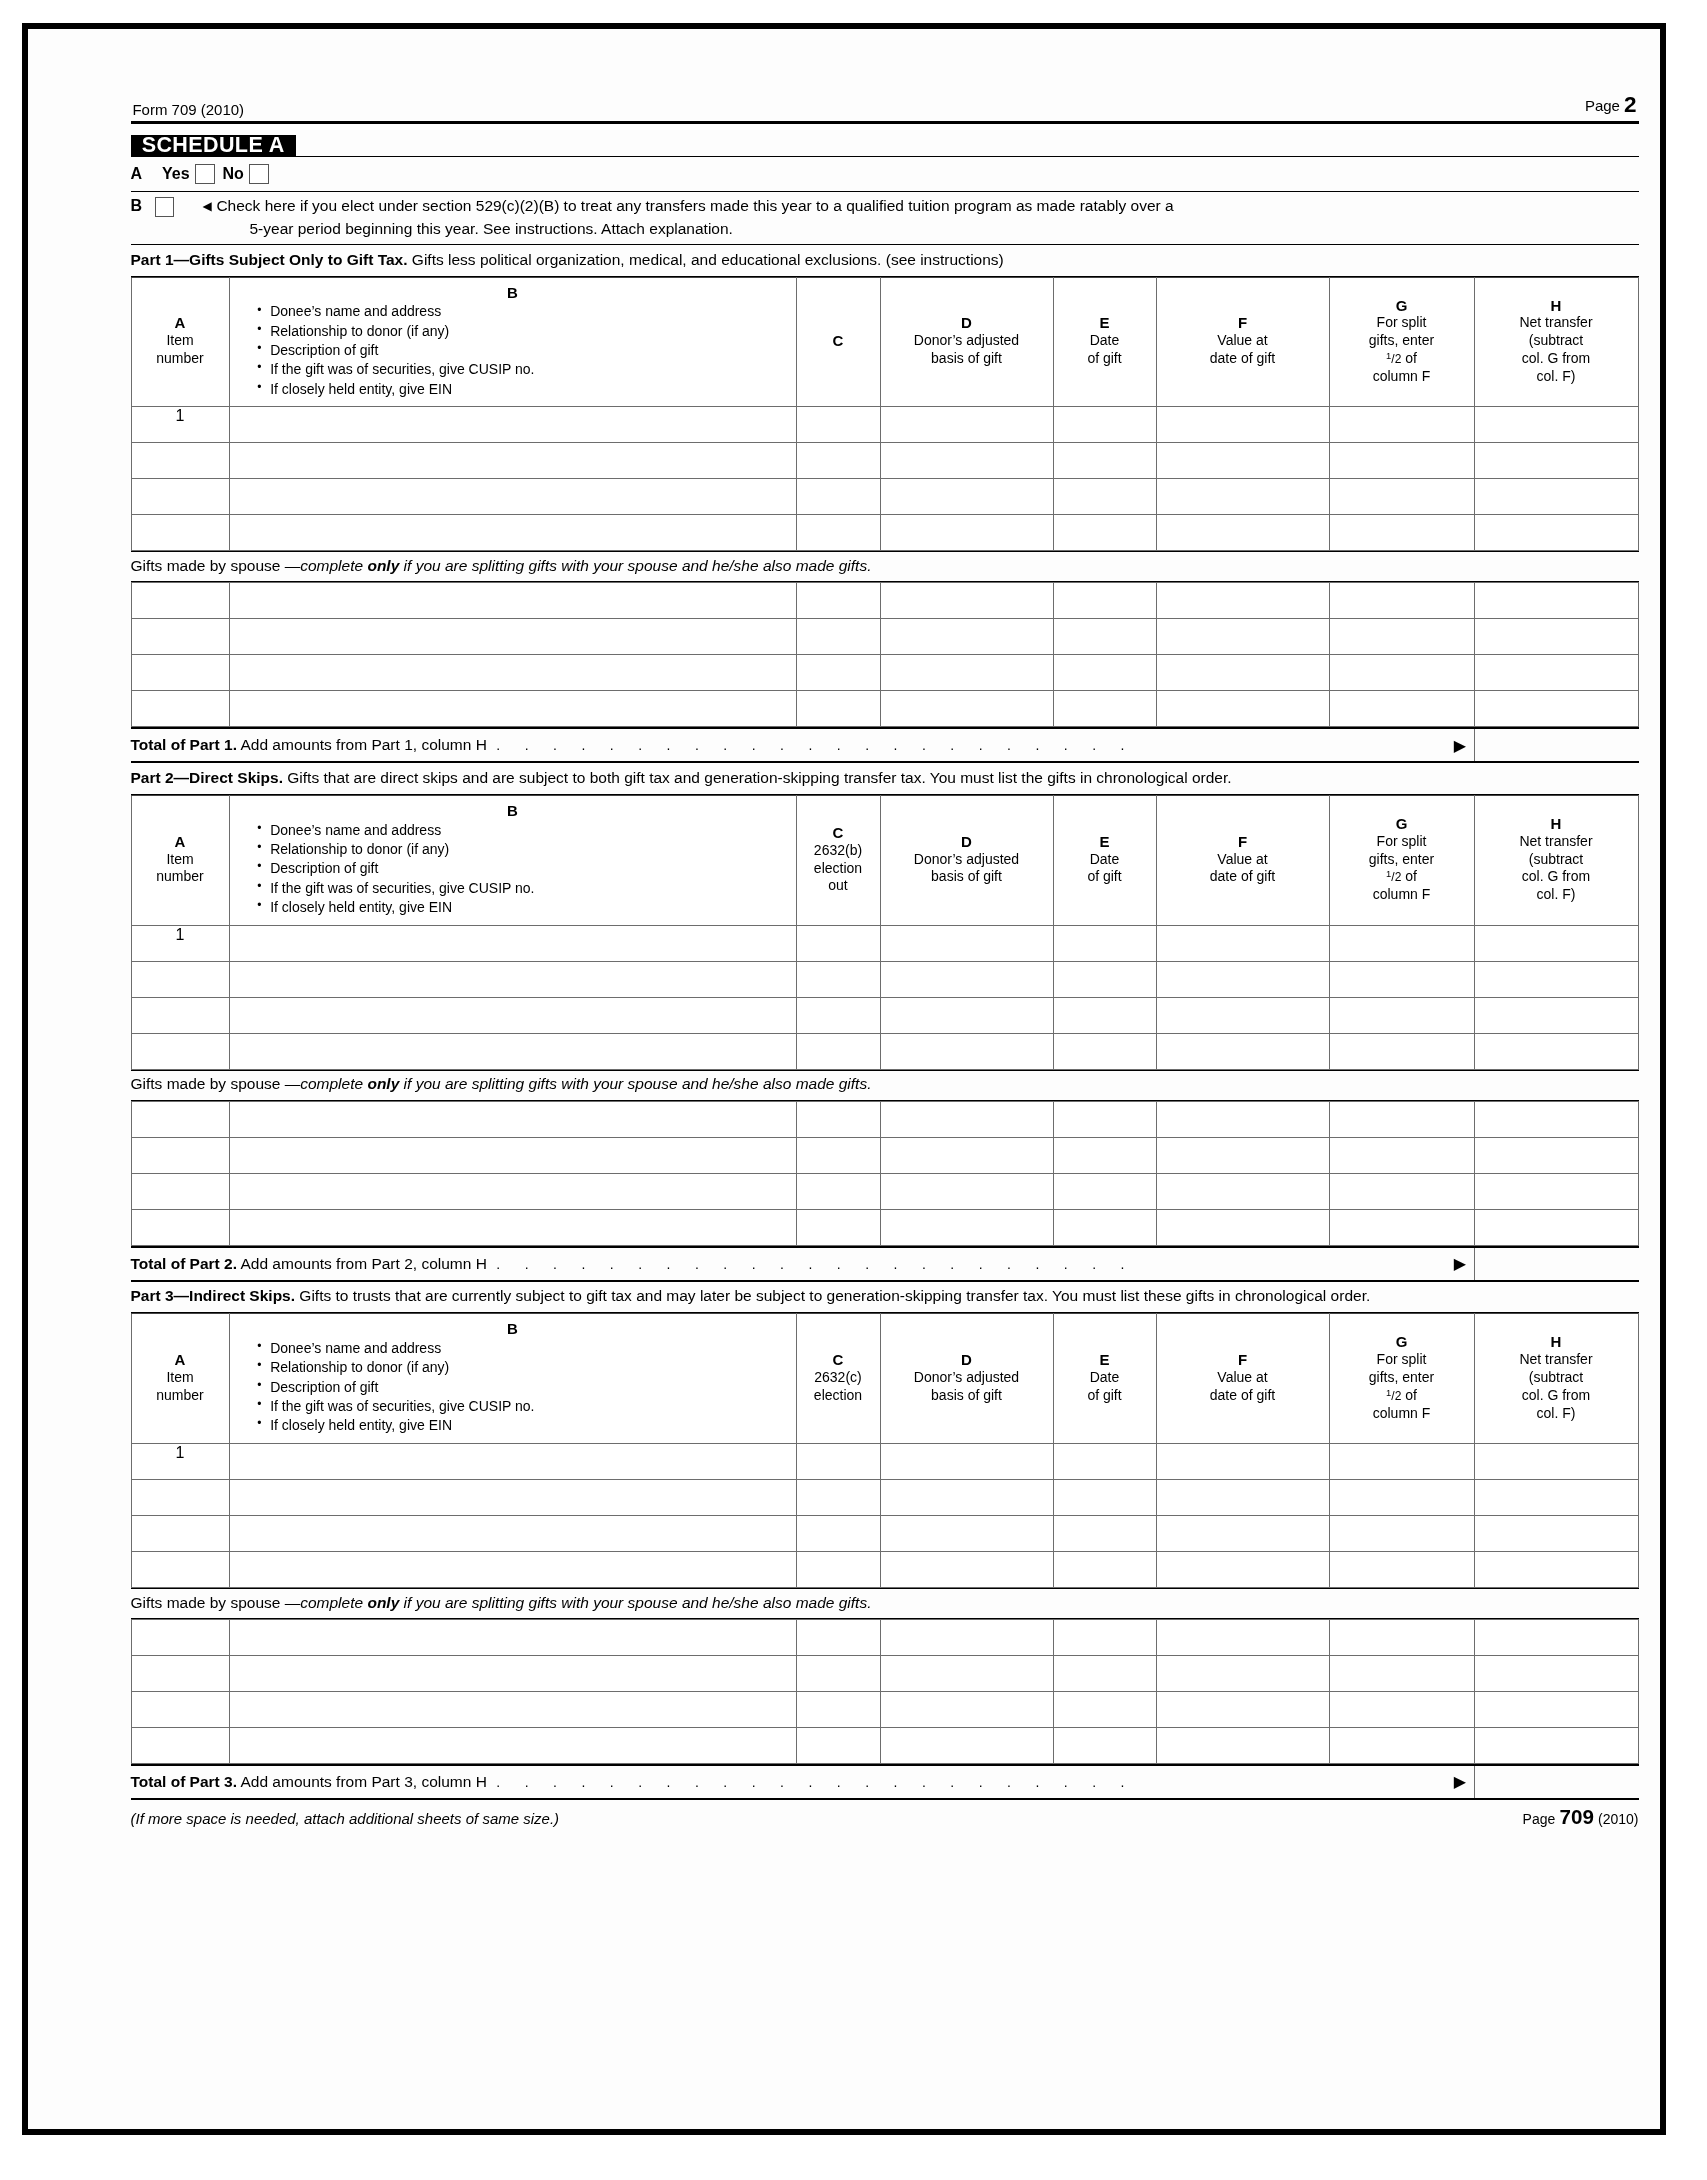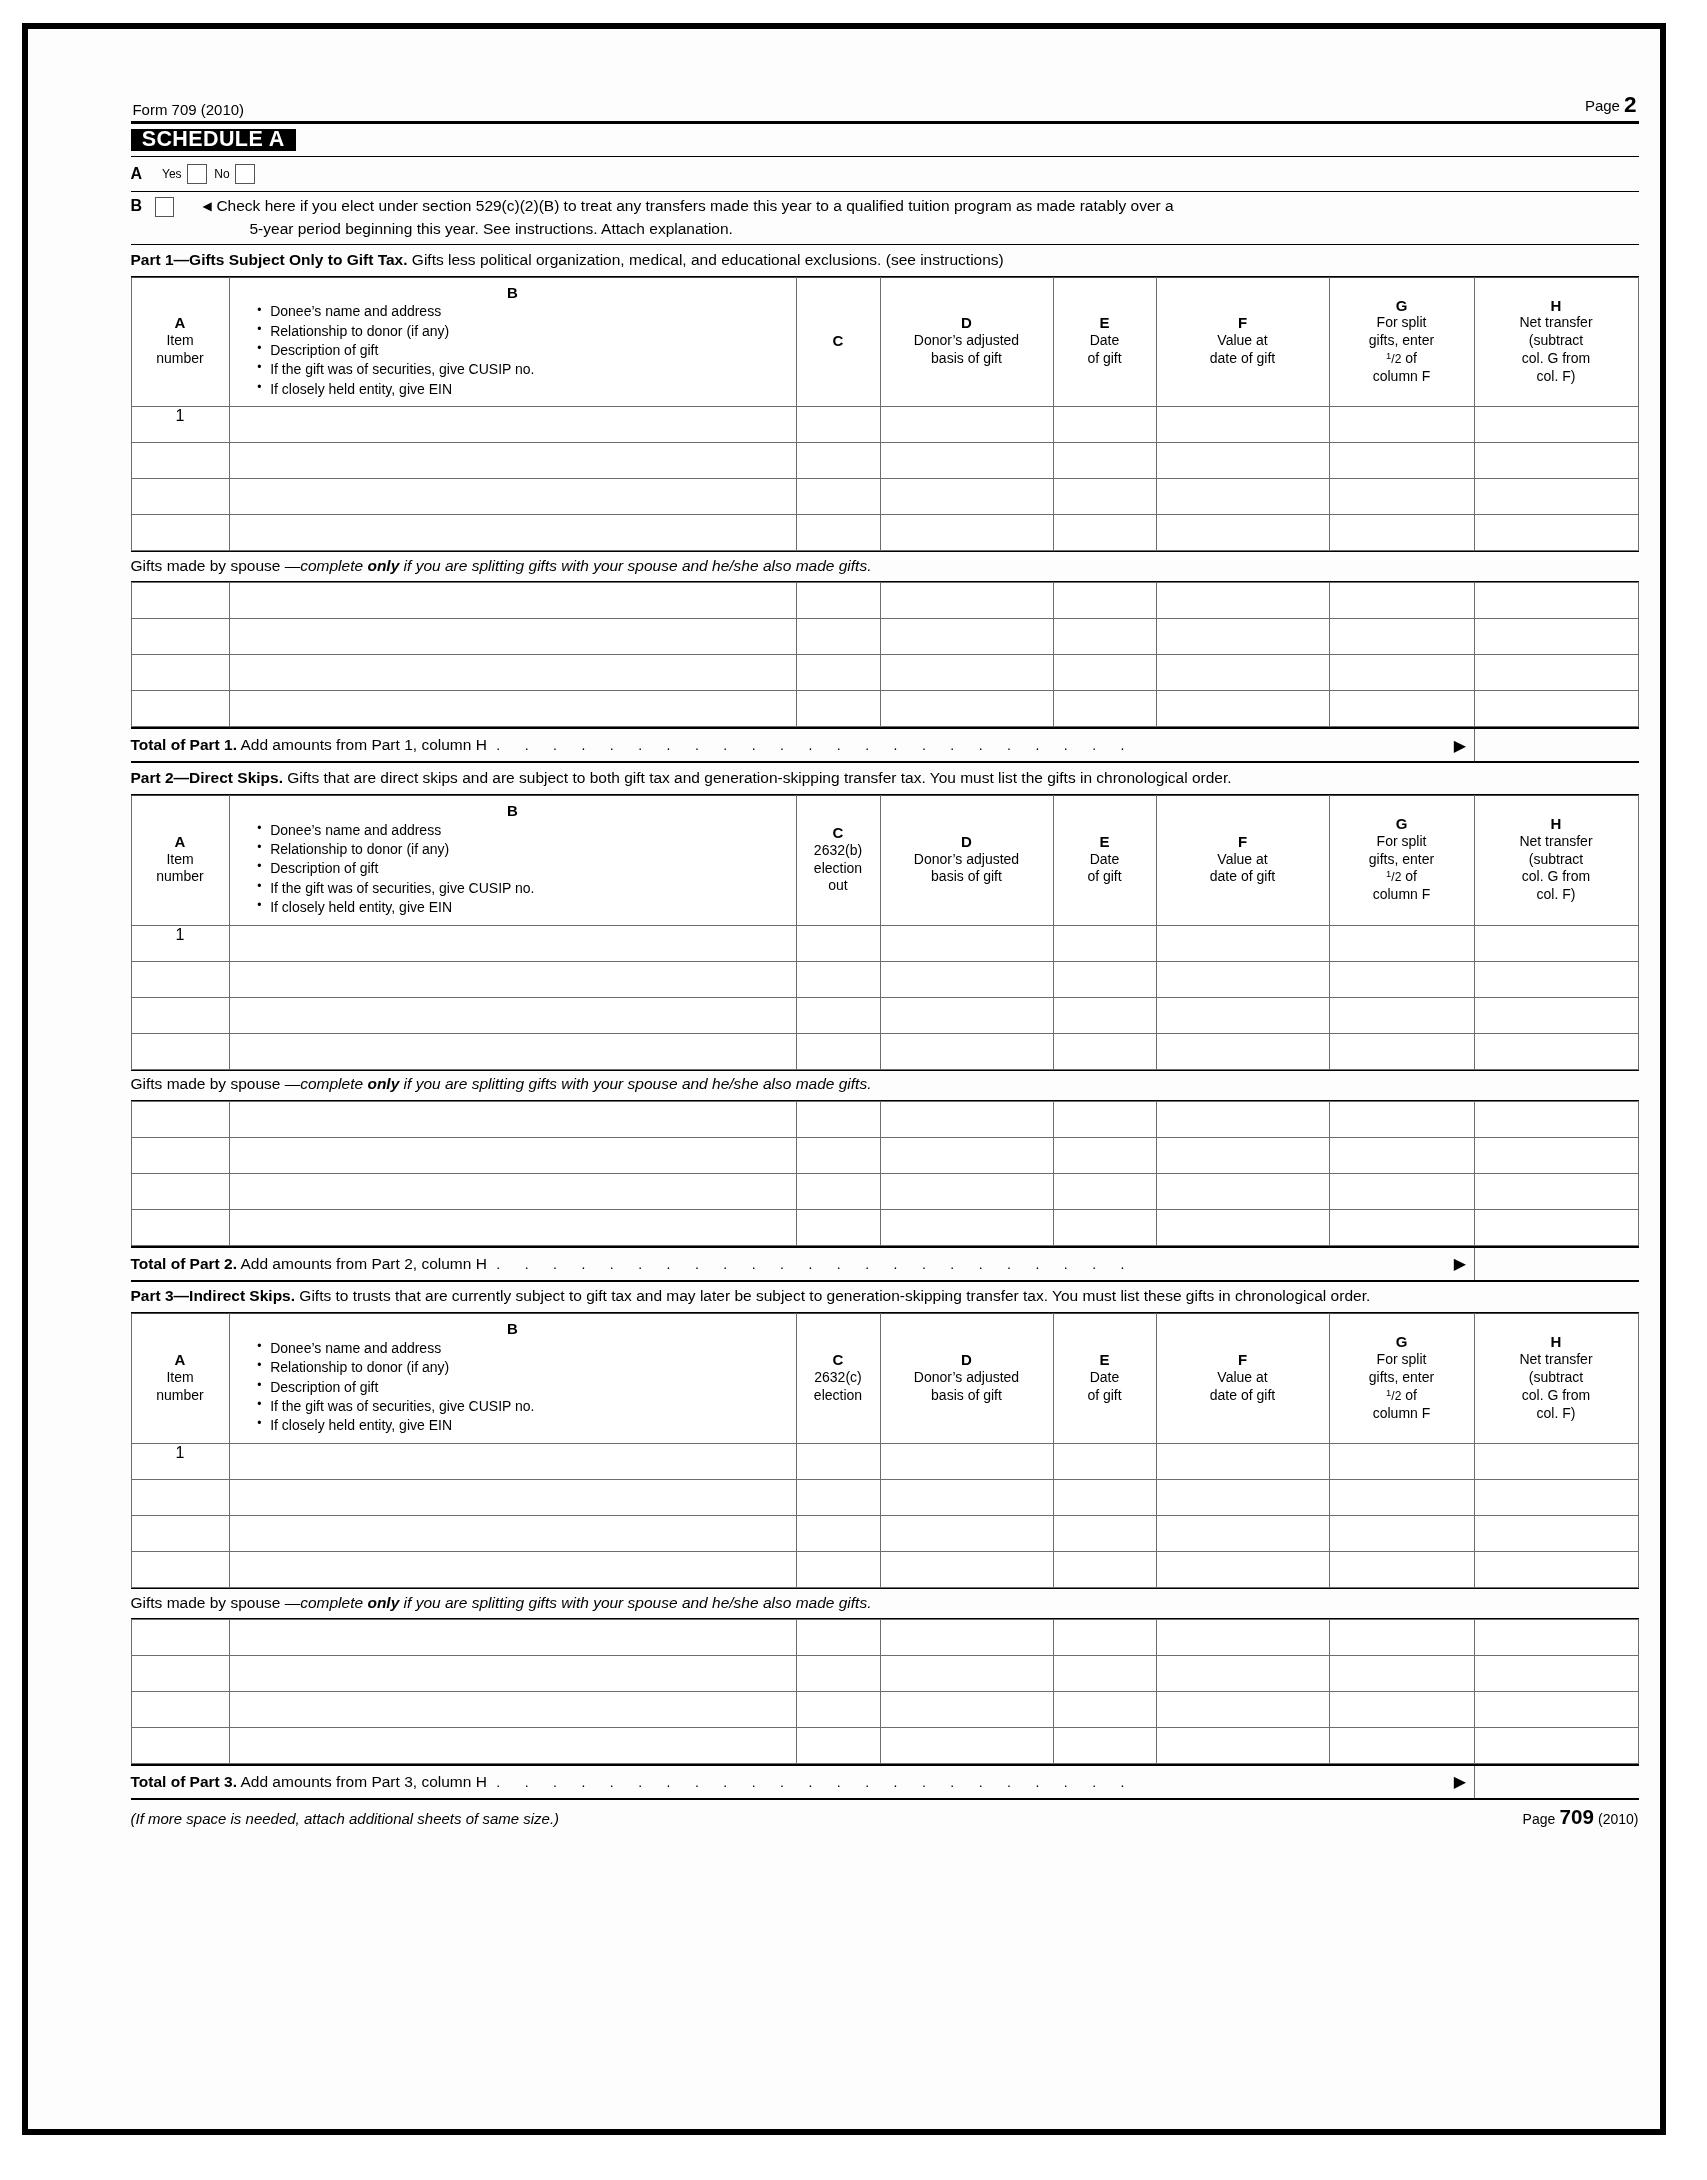--- a/index.html
+++ b/index.html
@@ -43,21 +43,21 @@
     font-size: 15px;
     padding: 0 1.9px 3.7px 1.9px;
   }
   .topline .left { font-size: 15px; }
   .topline .right { font-size: 15px; }
   .topline .right .pg { font-size: 22.5px; font-weight: bold; vertical-align: -0.9px; }
 
   
   .banner {
     display: flex;
-    align-items: center;
+    align-items: flex-end;
     border-top: 3.7px solid #000;
     border-bottom: 1.9px solid #000;
     height: 32px;
   }
   .banner .tag {
     background: #000;
     color: #fff;
     font-weight: bold;
     font-size: 21.5px;
     letter-spacing: 0.4px;
@@ -93,21 +93,21 @@
     flex: 0 0 24px;
   }
   .qrow .body { flex: 1 1 auto; display: flex; align-items: center; }
   .leaders {
     letter-spacing: 8.4px;
     padding: 0 5.6px 0 13px;
     font-size: 15px;
     white-space: nowrap;
   }
   .yn { display: flex; align-items: center; gap: 5.6px; margin-left: 7.5px; }
-  .yn .lbl { font-size: 12px; }
+  .yn .lbl { font-size: 16px; font-weight: bold; }
   .chkbox {
     display: inline-block;
     width: 19.7px;
     height: 19.7px;
     border: 0.9px solid #555;
     background: #fff;
     box-sizing: border-box;
   }
   .brow-b {
     display: flex;

